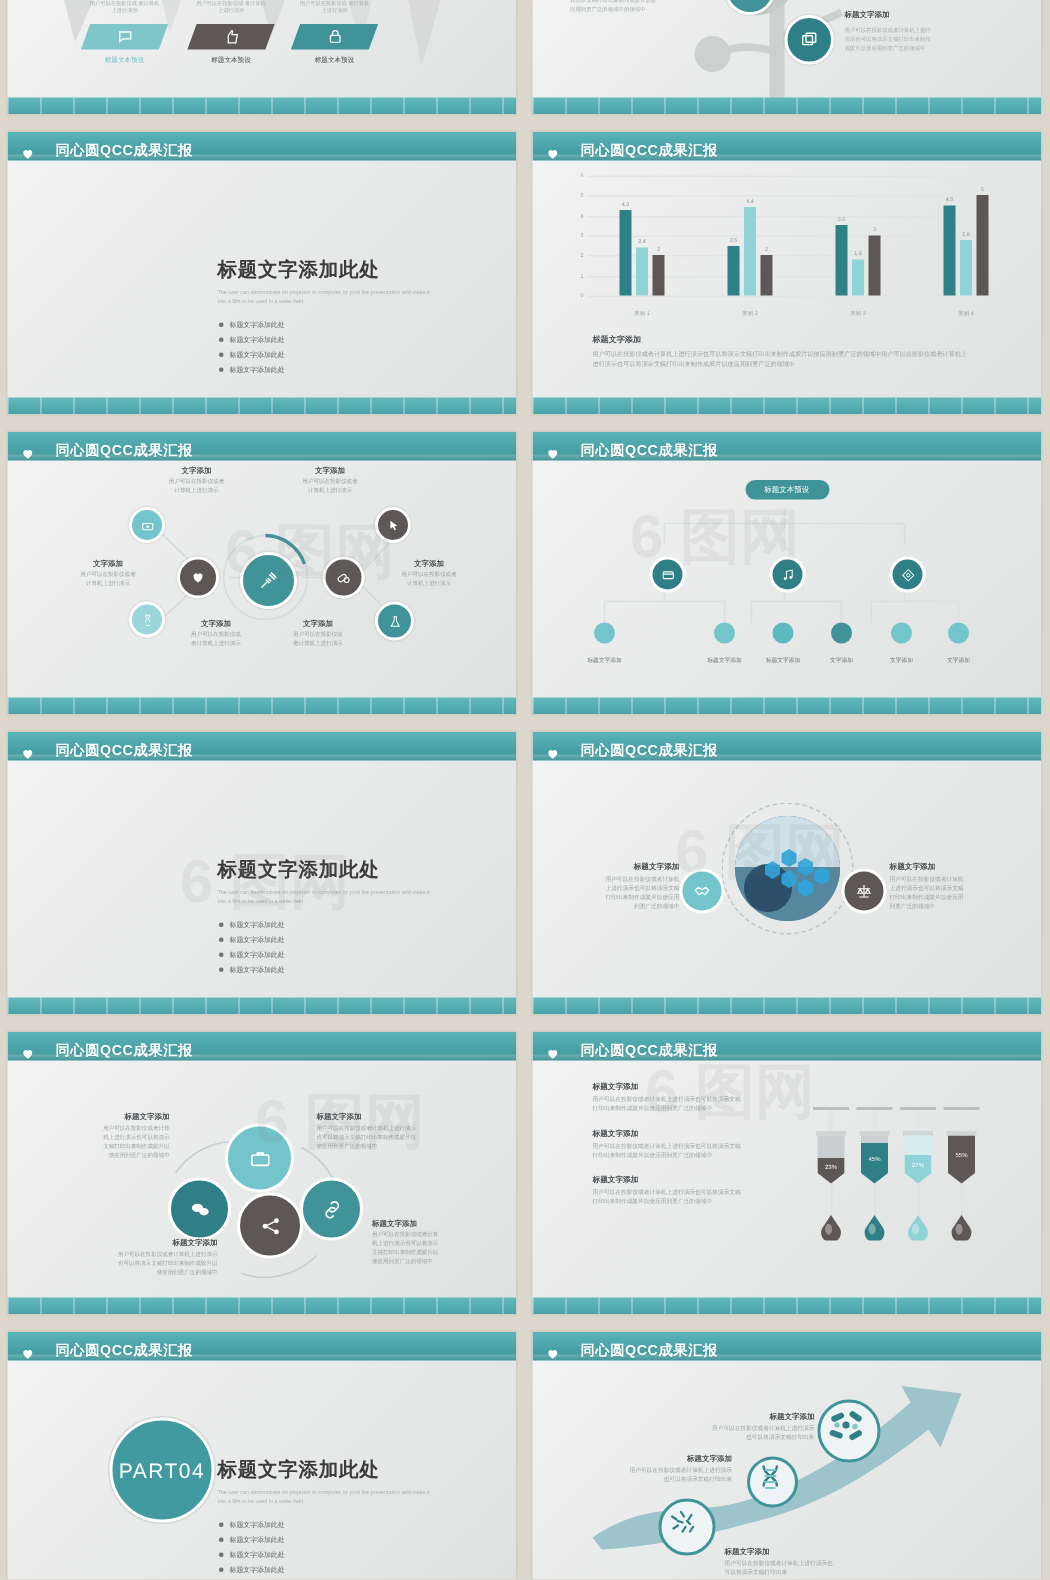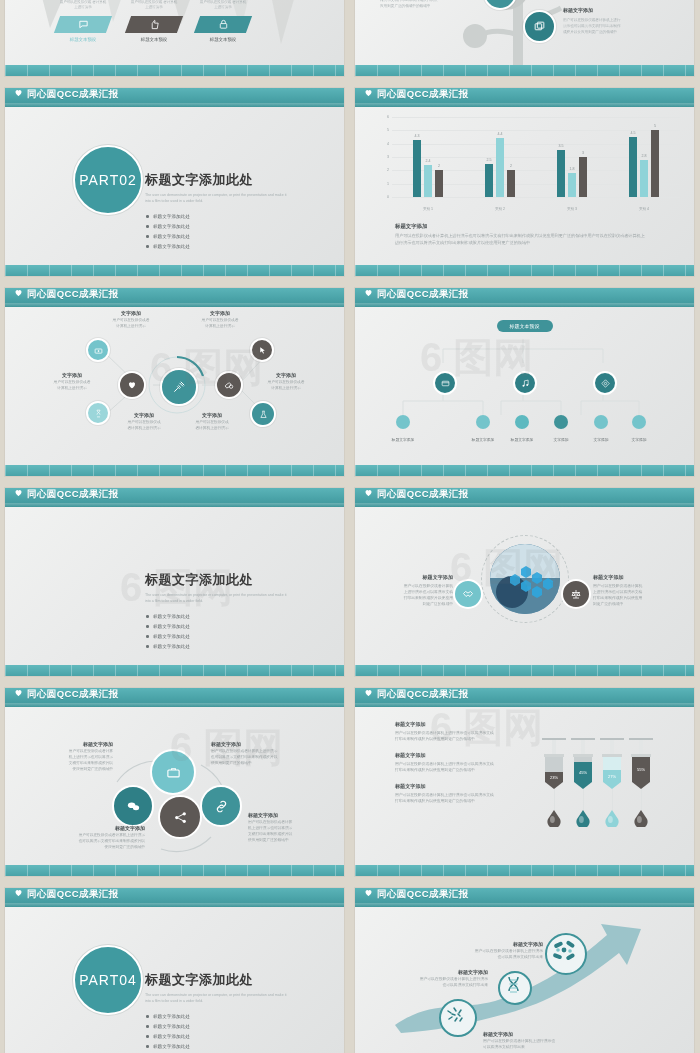--- a/index.html
+++ b/index.html
@@ -25,21 +25,21 @@
     box-shadow:0 0 0 1px rgba(0,0,0,.04);
     margin:6px 0 6px 0;
     height:188px;
   }
   .slide.clip-top{height:76px;margin-top:0;}
   .slide.clip-bot{height:165px;margin-bottom:0;}
 
   .hdr{
     position:absolute;left:0;top:0;width:100%;height:19px;
     background:linear-gradient(180deg,#5bb4b8 0%,#4aa3a8 55%,#3f9599 100%);
-    display:flex;align-items:flex-start;gap:4px;padding-left:9px;
+    display:flex;align-items:flex-end;gap:14px;padding-left:9px;
     box-sizing:border-box;
   }
   .hdr:after{
     content:"";position:absolute;left:0;right:0;bottom:0;height:4px;
     background:linear-gradient(180deg,rgba(255,255,255,.22),rgba(255,255,255,0));
   }
   .hdr-title{
     color:#ffffff;font-size:9.5px;font-weight:bold;letter-spacing:.4px;
     text-shadow:0 1px 0 rgba(0,0,0,.12);
   }
@@ -261,21 +261,20 @@
   <div class="slide">
     <div class="hdr">
       <span class="heart">
         <svg width="9" height="9" viewBox="0 0 24 24">
             <path d="M12 21s-8-5.2-8-10.6A4.6 4.6 0 0112 7a4.6 4.6 0 018 3.4C20 15.8 12 21 12 21z" fill="#fff"></path>
           </svg>
       </span>
       <span class="hdr-title">同心圆QCC成果汇报</span>
     </div>
     <div class="body">
-      <div class="part-circle">PART02</div>
       <div class="part-right">
         <div class="part-title">标题文字添加此处</div>
         <div class="part-sub">The user can demonstrate on projector or computer, or print the presentation and make it into a film to be used in a wider field.</div>
         <ul class="part-bullets">
           <li>标题文字添加此处</li>
           <li>标题文字添加此处</li>
           <li>标题文字添加此处</li>
           <li>标题文字添加此处</li>
         </ul>
       </div>

